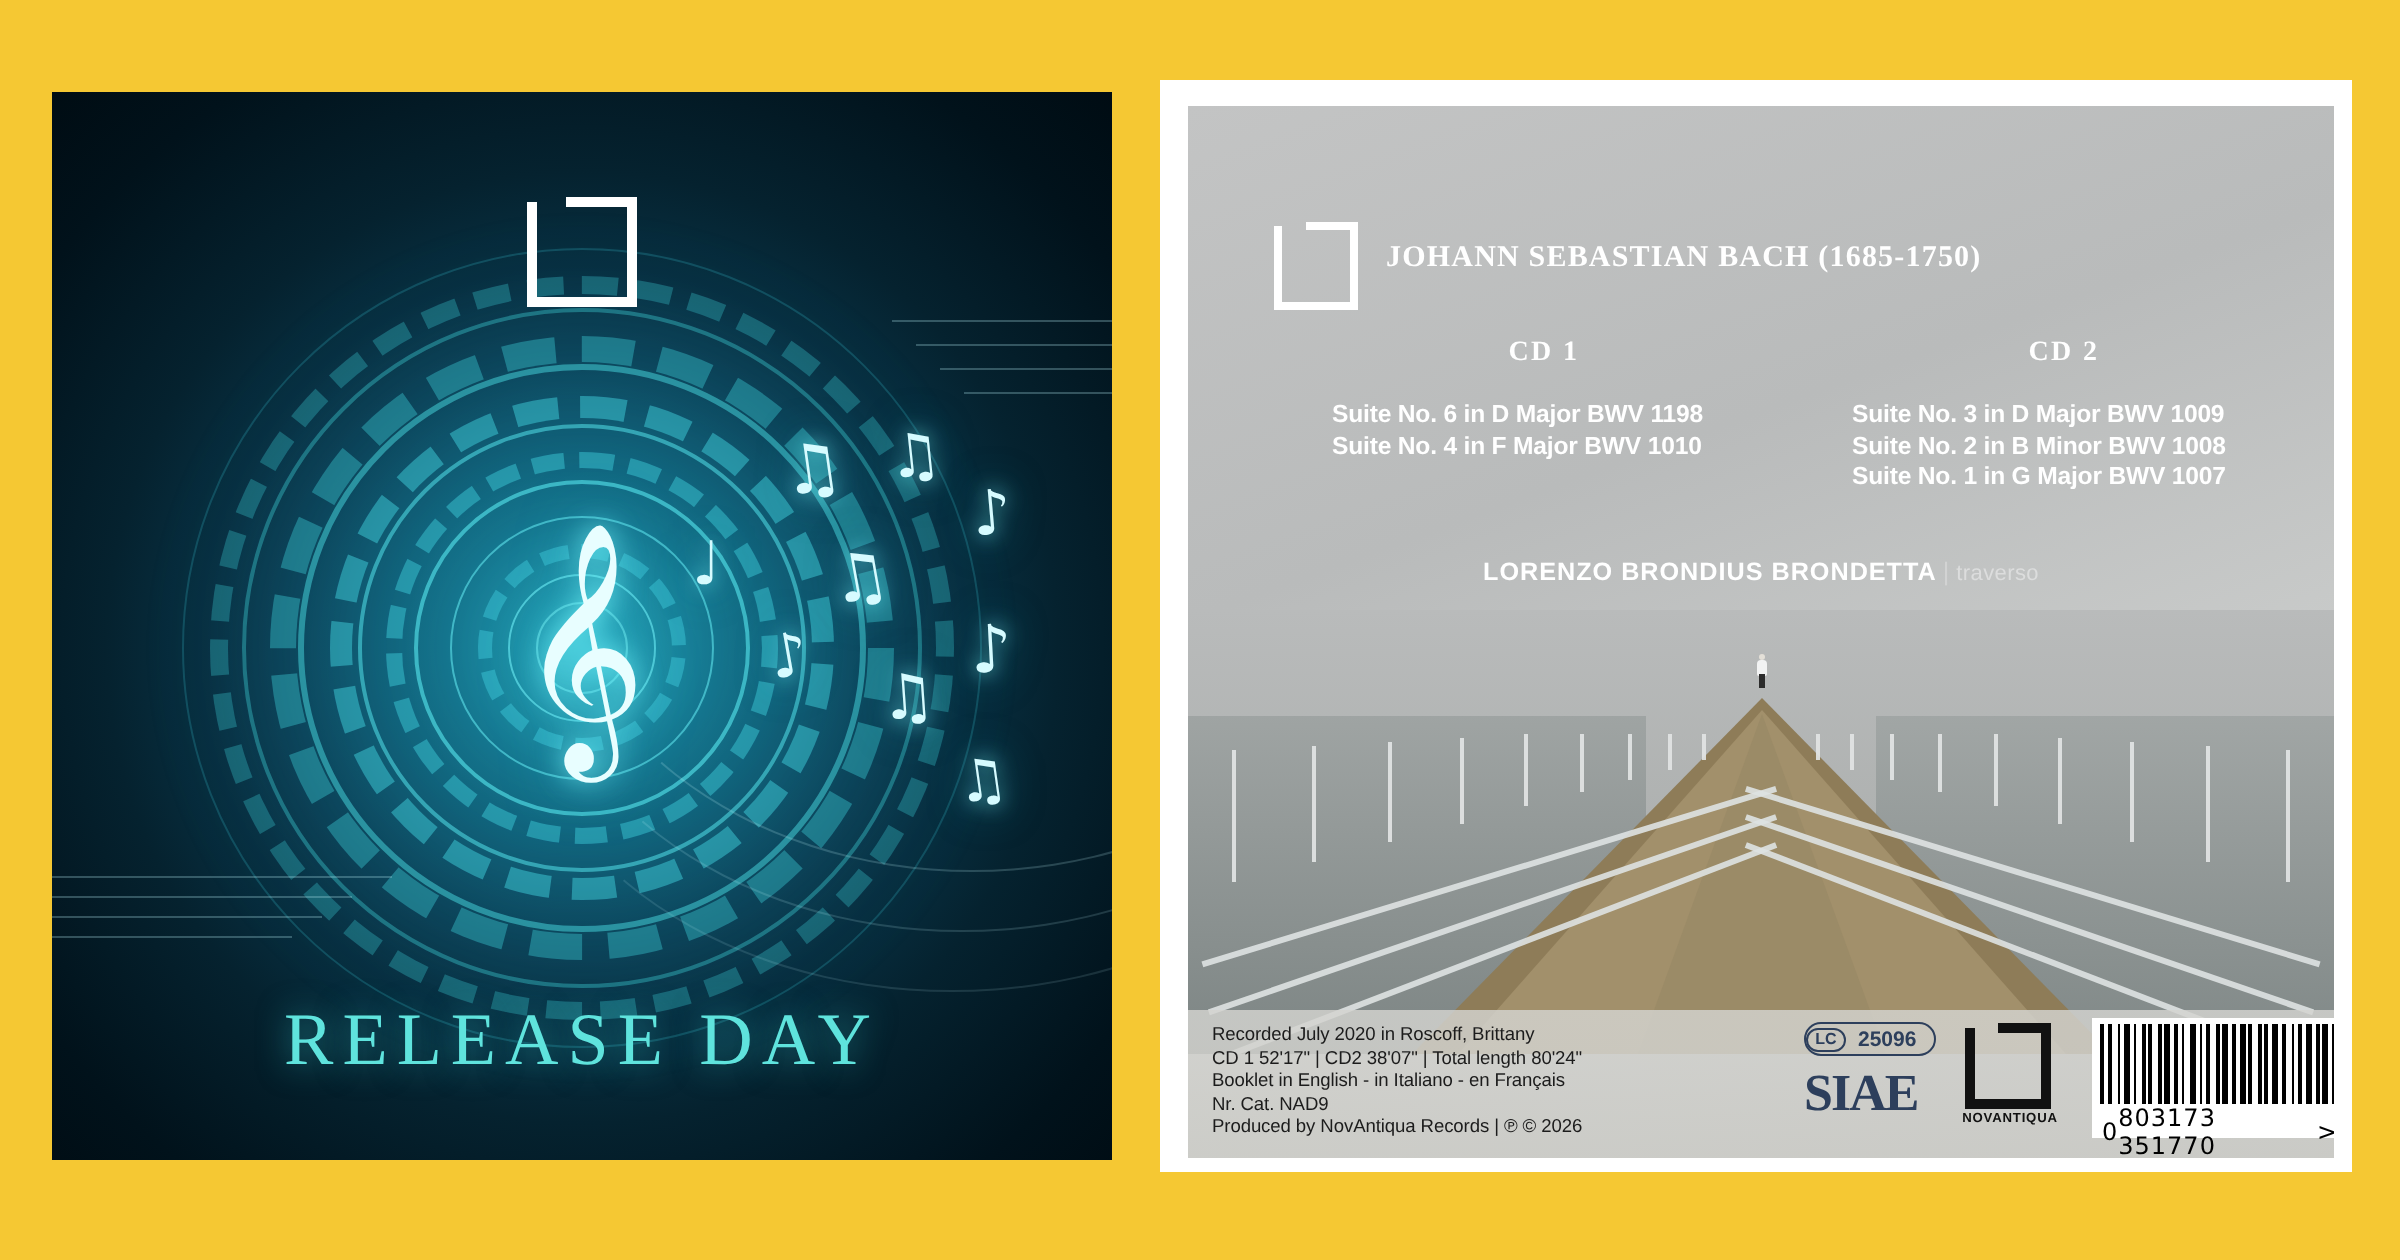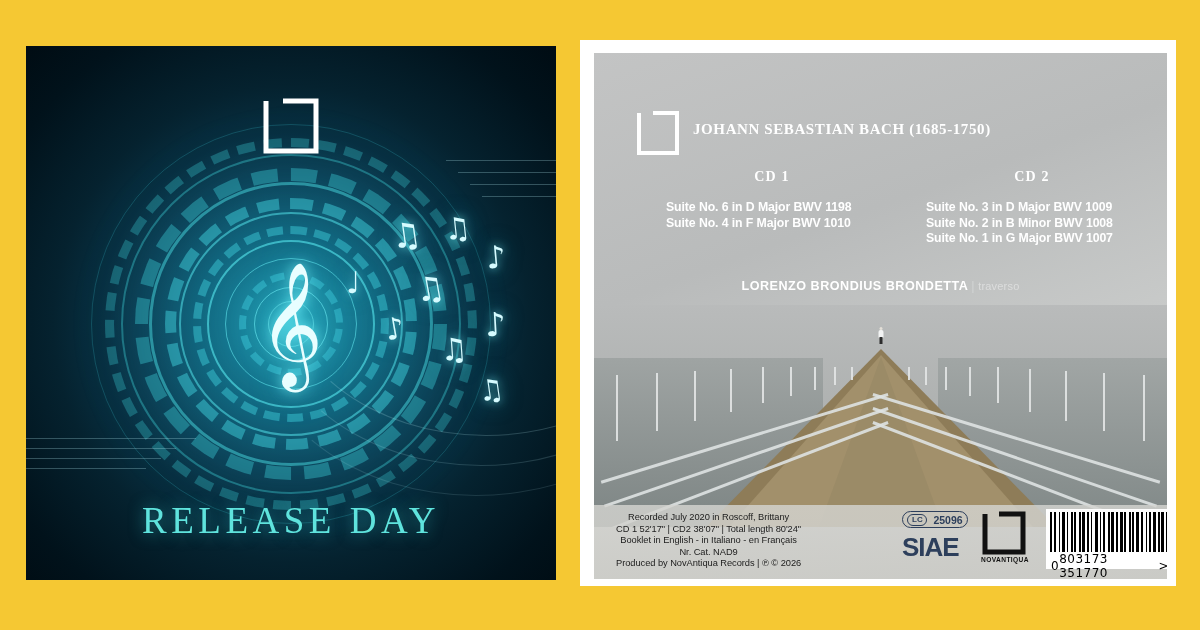--- a/index.html
+++ b/index.html
@@ -145,38 +145,38 @@
     background:#e4e0d8; border-radius:50%; }
   .walker .legs{ position:absolute; top:10px; left:1px; width:3px; height:7px;
     background:#2c2c2c; }
 
   
   .credits{
     position:absolute; left:0; right:0; bottom:0; height:74px;
     background:linear-gradient(rgba(212,212,208,0.82), rgba(205,205,200,0.88));
   }
   .credit-lines{
-    position:absolute; left:22px; top:7px; color:#1c1c1c;
-    font-size:9.3px; line-height:11.6px; letter-spacing:-0.05px;text-align:center;
+    position:absolute; left:12px; top:7px; color:#1c1c1c;
+    font-size:9.3px; line-height:11.6px; letter-spacing:-0.05px;
   }
   .lc-badge{
     position:absolute; left:308px; top:6px;
     width:66px; height:17px; border:1.4px solid #2d3f5c; border-radius:9px;
     color:#2d3f5c; font-size:10.5px; font-weight:700;
-    display:flex; align-items:center; justify-content:center; gap:6px;
+    display:flex; align-items:center; gap:6px;
   }
   .lc-oval{
     width:20px; height:12px; border:1.3px solid #2d3f5c; border-radius:7px;
     font-size:8px; display:flex; align-items:center; justify-content:center;
     font-weight:700;
   }
   .siae{
     position:absolute; left:308px; top:27px; color:#2d3f5c;
     font-size:26px; font-weight:700; letter-spacing:-1px;
-    font-family:Liberation Sans, sans-serif;
+    font-family:Liberation Serif, serif;
   }
   .nov-logo{ position:absolute; left:388px; top:6px; width:44px; height:44px; }
   .nov-label{
     position:absolute; left:380px; top:51px; width:62px; text-align:center;
     color:#111; font-size:6.6px; font-weight:700; letter-spacing:0.4px;
   }
   .barcode-wrap{
     position:absolute; left:452px; top:4px; width:128px; height:60px;
     background:#ffffff; padding:3px 4px 0 4px;
   }

